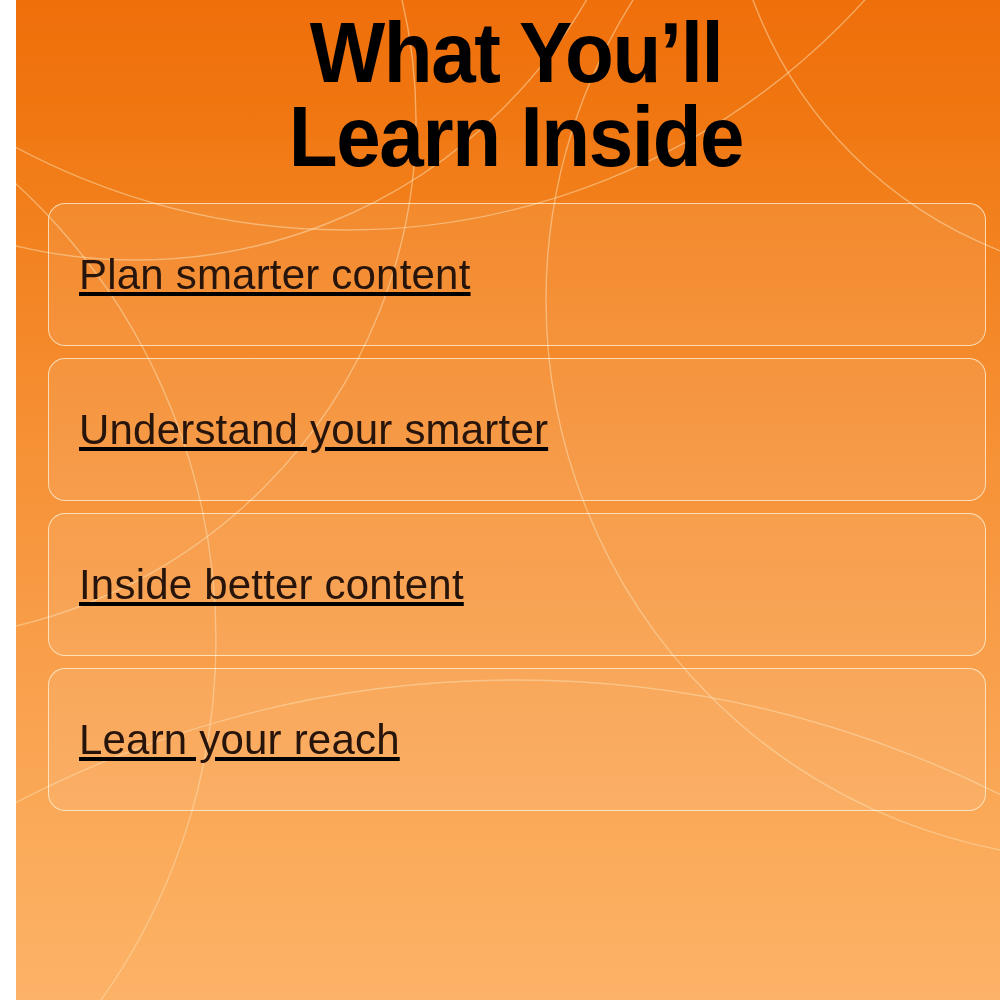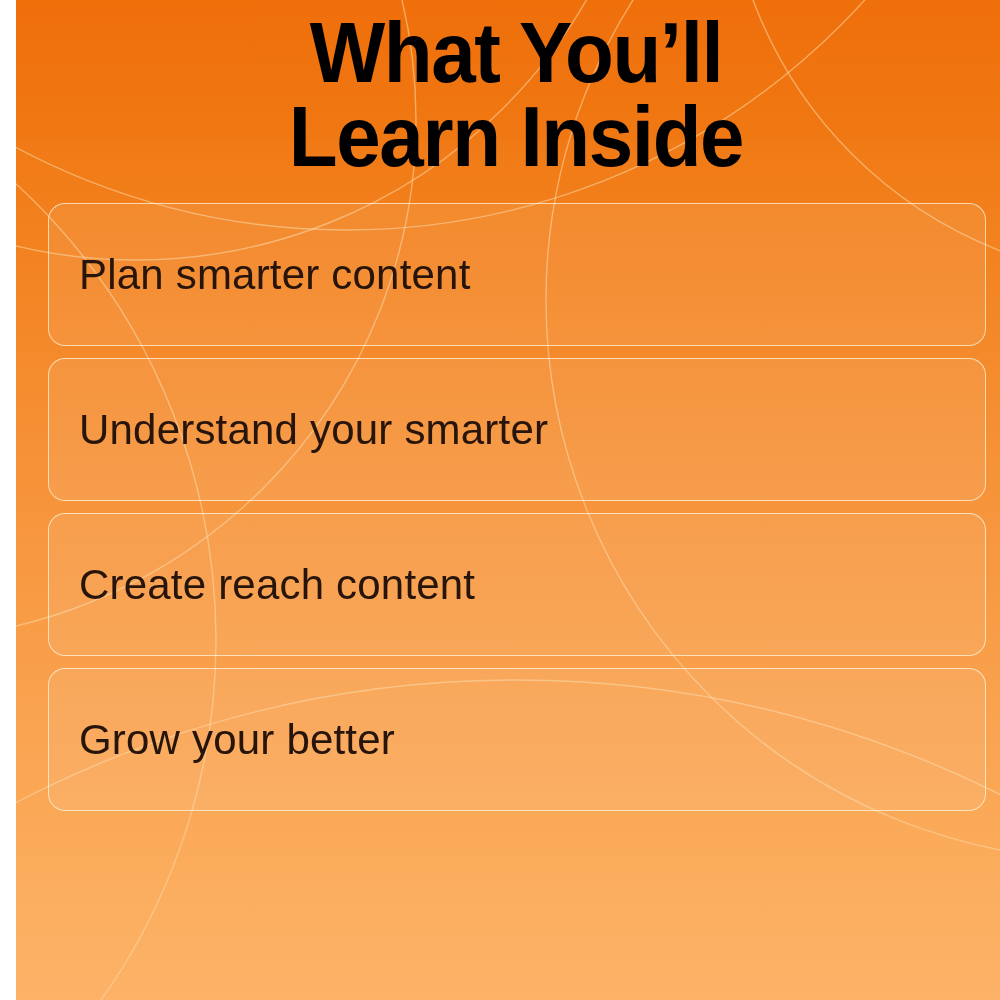--- a/index.html
+++ b/index.html
@@ -73,20 +73,21 @@
   .card {
     position:relative;
     height:143px;
     border-radius:17px;
     border:1.2px solid rgba(255,246,225,0.72);
     background:rgba(255,255,255,0.085);
     display:flex;
     align-items:center;
     padding-left:30px;
     overflow:hidden;
+    text-decoration:underline;
   }
 
   .card-label {
     color:#27140a;
     font-family:"Liberation Sans", sans-serif;
     font-weight:300;
     font-size:42px;
     line-height:44px;
     letter-spacing:0.2px;
     white-space:nowrap;
@@ -119,21 +120,21 @@
     <div class="card">
       <span class="card-label">Plan smarter content</span>
     </div>
 
     <div class="card">
       <span class="card-label">Understand your smarter</span>
     </div>
 
 
     <div class="card">
-      <span class="card-label">Create reach content</span>
+      <span class="card-label">Inside better content</span>
     </div>
 
     <div class="card">
-      <span class="card-label">Grow your better</span>
+      <span class="card-label">Learn your reach</span>
     </div>
 
   </div>
 </div>
 
 </body></html>

